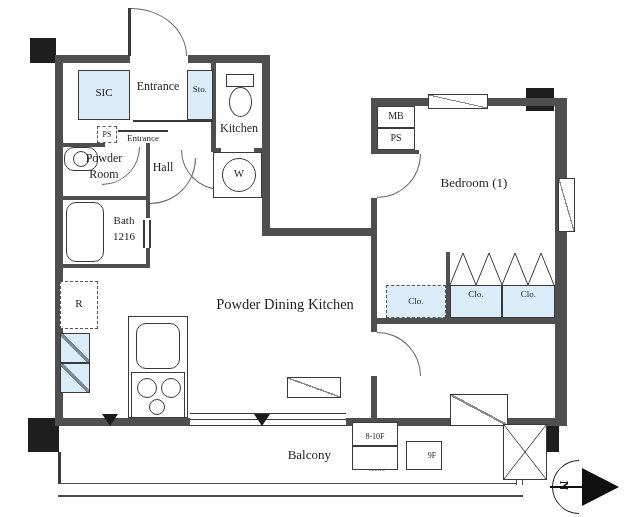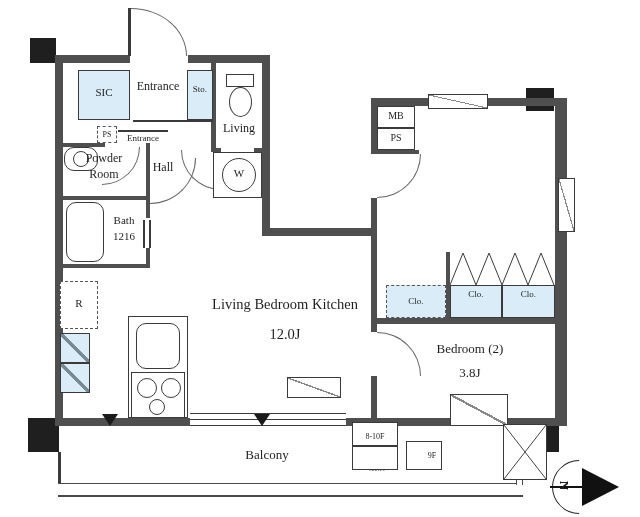--- a/index.html
+++ b/index.html
@@ -82,21 +82,21 @@
   <div class="label fs12" style="left:128px;top:80px;width:60px;">Entrance</div>
   <div class="line" style="left:133px;top:120px;width:80px;height:1.5px;"></div>
   <div class="label fs12" style="left:140px;top:114px;width:46px;margin-top:47px;">Hall</div>
   <div class="dashedbox" style="left:97px;top:126px;width:20px;height:17px;"></div>
   <div class="label fs8" style="left:97px;top:130px;width:20px;">PS</div>
   <div class="line" style="left:118px;top:130px;width:50px;height:1.5px;"></div>
   <div class="label fs9" style="left:116px;top:133px;width:54px;">Entrance</div>
 
   <div class="thinbox" style="left:226px;top:74px;width:28px;height:13px;"></div>
   <div class="circle" style="left:229px;top:87px;width:23px;height:30px;"></div>
-  <div class="label fs12" style="left:212px;top:122px;width:54px;">Living</div>
+  <div class="label fs12" style="left:212px;top:122px;width:54px;">Kitchen</div>
   <div class="arc arc-bl" style="left:181px;top:150px;width:40px;height:40px;"></div>
 
   <div class="round" style="left:64px;top:147px;width:34px;height:24px;"></div>
   <div class="circle" style="left:73px;top:151px;width:16px;height:16px;"></div>
   <div class="label fs12" style="left:62px;top:152px;width:84px;">Powder</div>
   <div class="label fs12" style="left:62px;top:168px;width:84px;">Room</div>
   <div class="arc arc-br" style="left:102px;top:147px;width:38px;height:38px;"></div>
 
   <div class="thinbox" style="left:213px;top:152px;width:49px;height:46px;"></div>
   <div class="circle" style="left:222px;top:158px;width:34px;height:34px;"></div>
@@ -108,38 +108,36 @@
   <div class="line" style="left:143px;top:220px;width:1.5px;height:28px;"></div>
   <div class="line" style="left:149px;top:220px;width:1.5px;height:28px;"></div>
 
   <div class="arc arc-br" style="left:150px;top:158px;width:46px;height:46px;"></div>
 
   <div class="thinbox" style="left:377px;top:106px;width:38px;height:22px;"></div>
   <div class="label fs10" style="left:377px;top:110px;width:38px;">MB</div>
   <div class="thinbox" style="left:377px;top:128px;width:38px;height:22px;"></div>
   <div class="label fs10" style="left:377px;top:132px;width:38px;">PS</div>
 
+  <div class="label fs13" style="left:400px;top:176px;width:148px;">Bedroom (1)</div>
   <div class="arc arc-br" style="left:377px;top:154px;width:44px;height:44px;"></div>
 
   <div class="dashedblue" style="left:386px;top:285px;width:60px;height:33px;"></div>
   <div class="label fs9" style="left:386px;top:296px;width:60px;">Clo.</div>
   <svg style="left:450px;top:252px;" width="105" height="33" viewBox="0 0 105 33">
     <path d="M0,33 L13,1 L26,33 L39,1 L52,33 L65,1 L78,33 L91,1 L104,33" fill="none" stroke="#3a3a3a" stroke-width="1"></path>
   </svg>
   <div class="bluebox" style="left:450px;top:285px;width:52px;height:33px;"></div>
   <div class="label fs9" style="left:450px;top:289px;width:52px;">Clo.</div>
   <div class="bluebox" style="left:502px;top:285px;width:53px;height:33px;"></div>
   <div class="label fs9" style="left:502px;top:289px;width:53px;">Clo.</div>
 
-  <div class="label fs13" style="left:390px;top:342px;width:160px;">Bedroom (2)</div>
-  <div class="label fs13" style="left:390px;top:366px;width:160px;">3.8J</div>
   <div class="arc arc-tr" style="left:377px;top:332px;width:44px;height:44px;"></div>
 
-  <div class="label fs14" style="left:190px;top:296px;width:190px;">Living Bedroom Kitchen</div>
-  <div class="label fs14" style="left:190px;top:326px;width:190px;">12.0J</div>
+  <div class="label fs14" style="left:190px;top:296px;width:190px;">Powder Dining Kitchen</div>
 
   <div class="thinbox" style="left:128px;top:316px;width:60px;height:102px;"></div>
   <div class="round" style="left:136px;top:323px;width:44px;height:46px;"></div>
   <div class="thinbox" style="left:131px;top:372px;width:54px;height:46px;"></div>
   <div class="circle" style="left:137px;top:378px;width:20px;height:20px;"></div>
   <div class="circle" style="left:161px;top:378px;width:20px;height:20px;"></div>
   <div class="circle" style="left:149px;top:399px;width:16px;height:16px;"></div>
 
   <div class="dashedbox" style="left:60px;top:281px;width:38px;height:48px;"></div>
   <div class="label fs11" style="left:60px;top:297px;width:38px;">R</div>
@@ -147,21 +145,21 @@
   <div class="bluebox diag" style="left:60px;top:363px;width:30px;height:30px;"></div>
 
   <div class="window" style="left:428px;top:94px;width:60px;height:15px;"></div>
   <div class="window" style="left:558px;top:178px;width:17px;height:54px;"></div>
   <div class="window" style="left:287px;top:377px;width:54px;height:21px;"></div>
   <div class="window" style="left:450px;top:394px;width:58px;height:32px;"></div>
   <div class="slide" style="left:190px;top:413px;width:156px;height:13px;"></div>
   <div class="tri-down" style="left:102px;top:414px;"></div>
   <div class="tri-down" style="left:254px;top:414px;"></div>
 
-  <div class="label fs13" style="left:197px;top:448px;width:140px;">Balcony</div>
+  <div class="label fs13" style="left:191px;top:448px;width:140px;text-align:right;">Balcony</div>
   <div class="rail-h" style="left:58px;top:483px;width:465px;height:14px;"></div>
   <div class="rail-v" style="left:516px;top:424px;width:7px;height:61px;"></div>
   <div class="line" style="left:58px;top:452px;width:3px;height:31px;"></div>
 
   <div class="thinbox" style="left:352px;top:422px;width:46px;height:24px;"></div>
   <div class="label fs8" style="left:352px;top:419px;width:46px;margin-top:44px;">2段積</div>
   <div class="thinbox" style="left:352px;top:446px;width:46px;height:24px;"></div>
   <div class="label fs8" style="left:352px;top:432px;width:46px;">8-10F</div>
   <div class="thinbox" style="left:406px;top:441px;width:36px;height:29px;"></div>
   <div class="label fs8" style="left:406px;top:451px;width:52px;">9F</div>

